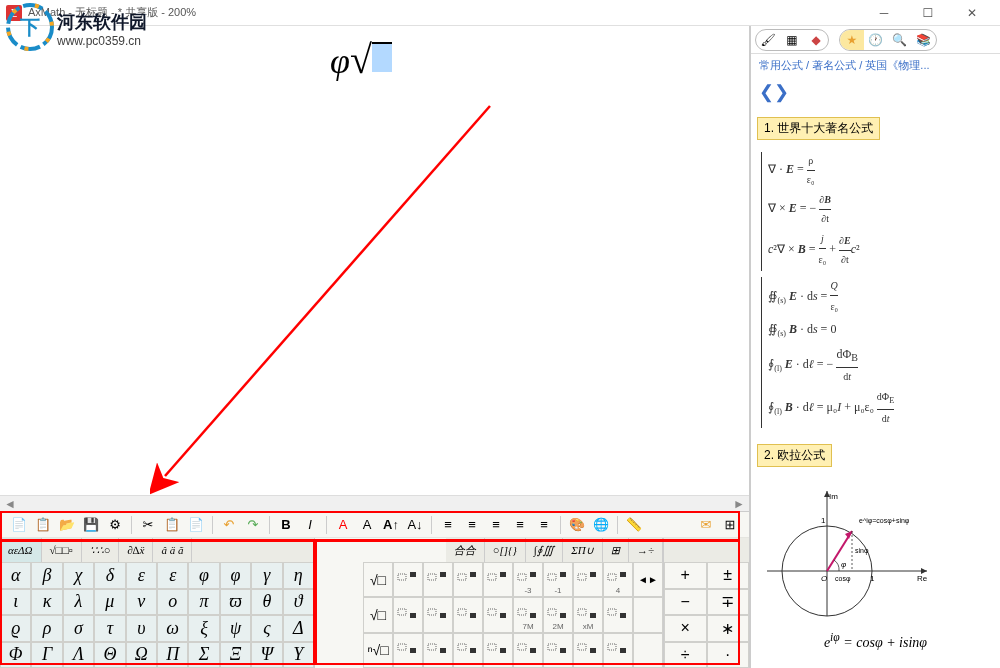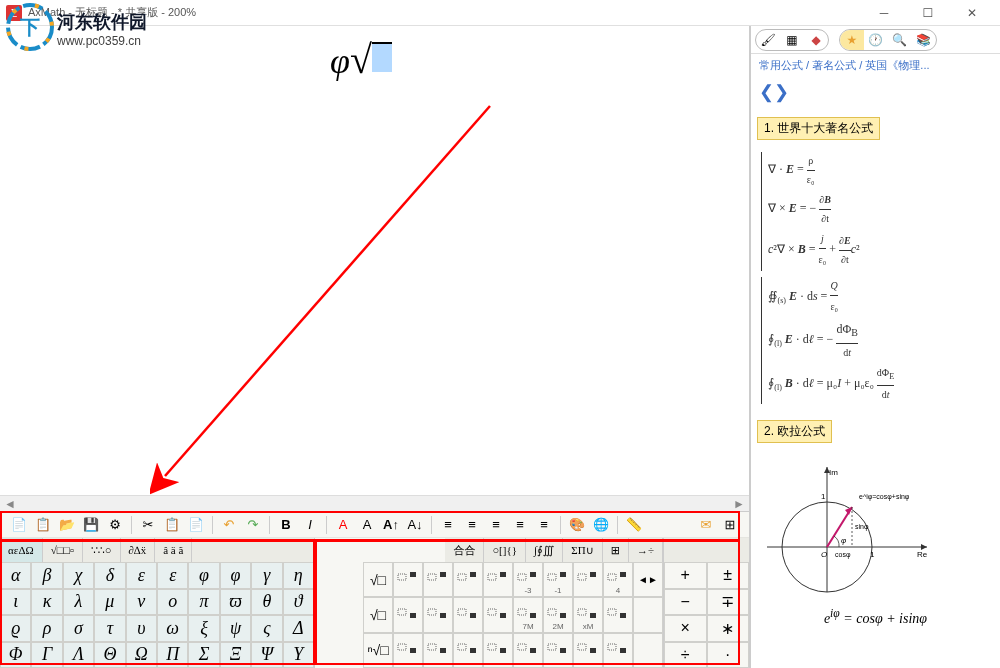--- a/index.html
+++ b/index.html
@@ -20,21 +20,21 @@
 .scrollbar-h .thumb { flex: 1; }
 .toolbars { background: #f7f7f3; border-top: 1px solid #ccc; }
 .tbrow { display: flex; align-items: center; height: 26px; padding: 2px 8px; gap: 2px; border-bottom: 1px solid #e5e5e0; }
 .tbbtn { width: 22px; height: 22px; display: flex; align-items: center; justify-content: center; border: 1px solid transparent; border-radius: 2px; font-size: 13px; }
 .tsep { width: 1px; height: 18px; background: #ccc; margin: 0 3px; }
 .panels { display: flex; height: 130px; background: #f7f7f3; }
 .panel-left { width: 315px; border-right: 1px solid #ccc; display: flex; flex-direction: column; }
 .panel-mid { flex: 1; border-right: 1px solid #ccc; display: flex; flex-direction: column; align-items: flex-end; }
 .panel-right { width: 85px; display: flex; flex-direction: column; }
 .tabs { display: flex; background: #ebebe5; height: 24px; }
-.tab { padding: 2px 8px; font-size: 11px; font-family: "Times New Roman", serif; border-right: 1px solid #ccc; display: flex; align-items: center; gap: 2px; cursor: pointer; }
+.tab { padding: 2px 8px; font-size: 11px; font-style: italic; font-family: "Times New Roman", serif; border-right: 1px solid #ccc; display: flex; align-items: center; gap: 2px; cursor: pointer; }
 .tab.active { background: #d5e8e8; }
 .greek-grid { display: grid; grid-template-columns: repeat(10, 1fr); flex: 1; }
 .greek-cell { border: 1px solid #d0d0cc; display: flex; align-items: center; justify-content: center; font-family: "Times New Roman", serif; font-style: italic; font-size: 18px; background: #e8f0f0; cursor: pointer; }
 .struct-grid { flex: 1; display: grid; grid-template-columns: 30px repeat(8, 1fr) 30px; }
 .struct-cell { border: 1px solid #d0d0cc; display: flex; align-items: center; justify-content: center; background: #f7f7f3; font-size: 10px; cursor: pointer; position: relative; }
 .struct-cell .sub { position: absolute; bottom: 1px; font-size: 8px; color: #666; }
 .op-grid { display: grid; grid-template-columns: 1fr 1fr; grid-template-rows: repeat(4, 1fr); flex: 1; }
 .op-cell { border: 1px solid #d0d0cc; display: flex; align-items: center; justify-content: center; font-size: 16px; background: #f7f7f3; cursor: pointer; }
 .redbox { position: absolute; border: 2px solid red; pointer-events: none; z-index: 50; }
 .rb1 { left: 0; top: 511px; width: 740px; height: 30px; }
@@ -415,20 +415,21 @@
     <div class="side-content">
       <div class="section-h"><span>1.</span> <span>世界十大著名公式</span></div>
       <div class="formula-block">
         <div style="border-left:1px solid #333;padding-left:6px;margin:4px 0">
           <div class="line">∇ · <b><i>E</i></b> = <span style="display:inline-block;vertical-align:middle"><span style="display:block;border-bottom:1px solid #333;text-align:center;font-size:10px">ρ</span><span style="display:block;text-align:center;font-size:10px">ε₀</span></span></div>
           <div class="line">∇ × <b><i>E</i></b> = − <span style="display:inline-block;vertical-align:middle"><span style="display:block;border-bottom:1px solid #333;font-size:10px">∂<b><i>B</i></b></span><span style="display:block;text-align:center;font-size:10px">∂t</span></span></div>
           <div class="line"><i>c</i>²∇ × <b><i>B</i></b> = <span style="display:inline-block;vertical-align:middle"><span style="display:block;border-bottom:1px solid #333;text-align:center;font-size:10px"><i>j</i></span><span style="font-size:10px">ε₀</span></span> + <span style="display:inline-block;vertical-align:middle"><span style="display:block;border-bottom:1px solid #333;font-size:10px">∂<b><i>E</i></b></span><span style="display:block;text-align:center;font-size:10px">∂t</span></span><i>c</i>²</div>
         </div>
         <div style="border-left:1px solid #333;padding-left:6px;margin:6px 0">
           <div class="line">∯<sub style="font-size:8px">(s)</sub> <b><i>E</i></b> · d<i>s</i> = <span style="display:inline-block;vertical-align:middle"><span style="display:block;border-bottom:1px solid #333;font-size:10px;text-align:center"><i>Q</i></span><span style="font-size:10px">ε₀</span></span></div>
+          <div class="line">∯<sub style="font-size:8px">(s)</sub> <b><i>B</i></b> · d<i>s</i> = 0</div>
           <div class="line">∮<sub style="font-size:8px">(l)</sub> <b><i>E</i></b> · d<i>ℓ</i> = − <span style="display:inline-block;vertical-align:middle"><span style="display:block;border-bottom:1px solid #333;font-size:12px">dΦ<sub>B</sub></span><span style="display:block;text-align:center;font-size:10px">d<i>t</i></span></span></div>
           <div class="line">∮<sub style="font-size:8px">(l)</sub> <b><i>B</i></b> · d<i>ℓ</i> = μ₀<i>I</i> + μ₀ε₀ <span style="display:inline-block;vertical-align:middle"><span style="display:block;border-bottom:1px solid #333;font-size:10px">dΦ<sub>E</sub></span><span style="display:block;text-align:center;font-size:10px">d<i>t</i></span></span></div>
         </div>
       </div>
 
       <div class="section-h"><span>2.</span> <span>欧拉公式</span></div>
       <div class="euler-fig">
         <svg width="180" height="140" viewBox="0 0 180 140">
           <line x1="10" y1="90" x2="170" y2="90" stroke="#333" stroke-width="1"></line>
           <line x1="70" y1="10" x2="70" y2="135" stroke="#333" stroke-width="1"></line>

